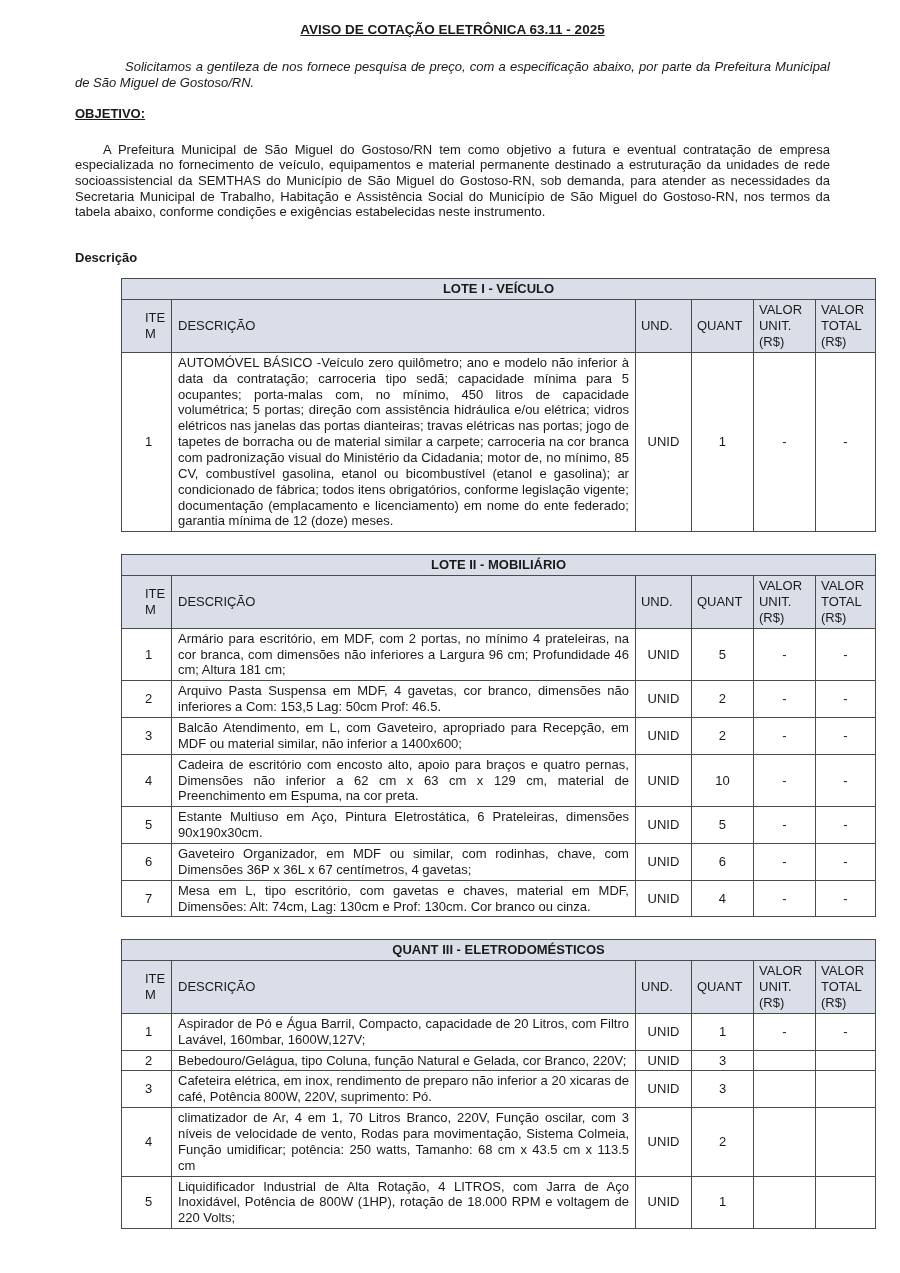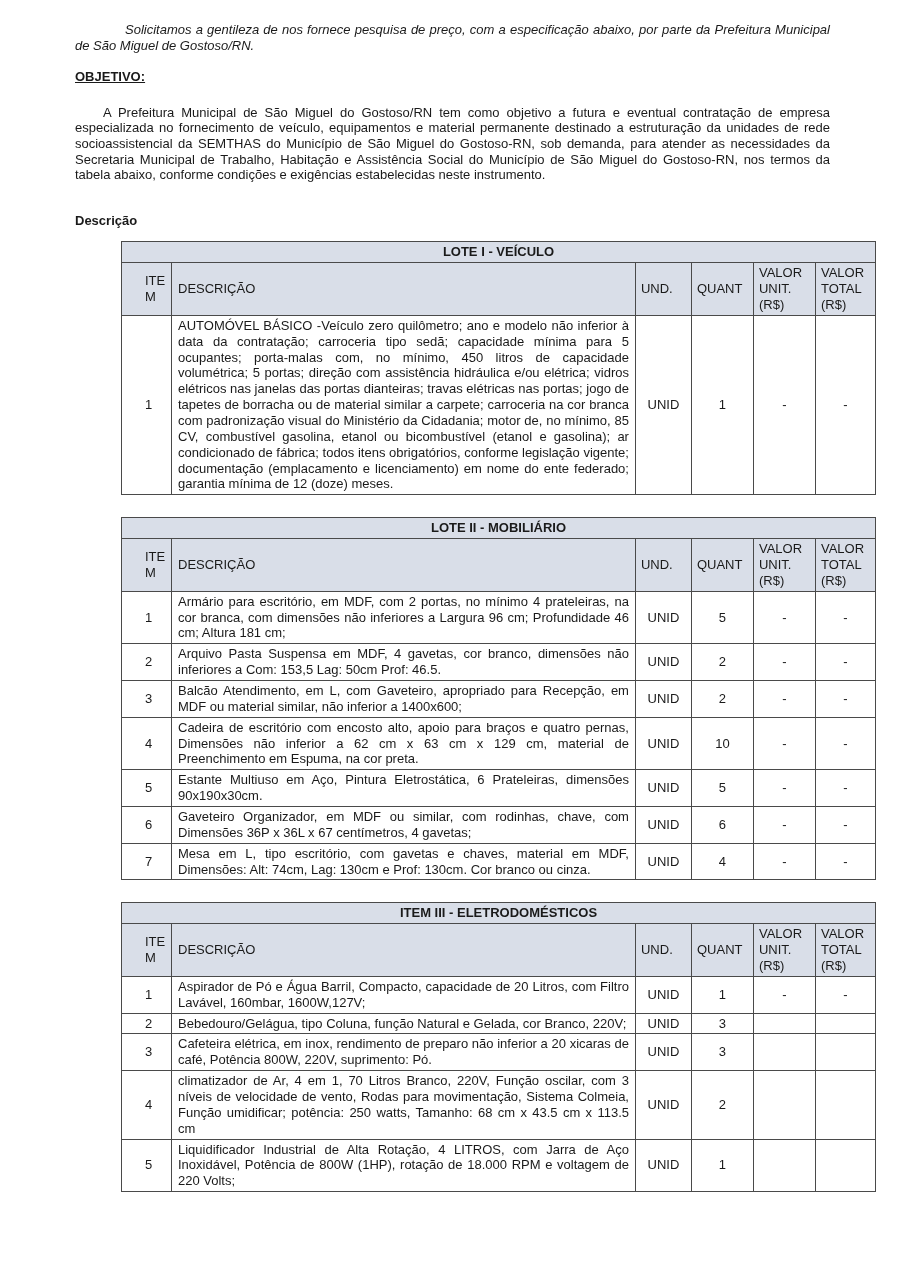--- a/index.html
+++ b/index.html
@@ -76,20 +76,21 @@
   .lote-table td.c1 { text-align:justify; padding:2px 6px; }
   .lote-table td.c2, .lote-table td.c3,
   .lote-table td.c4, .lote-table td.c5 { text-align:center; }
   .lote-table .th.c0, .lote-table .th.c1 { text-align:left; }
   .lote-table .th.c4, .lote-table .th.c5 { text-align:left; }
 </style>
 </head>
 <body>
 
 <div class="page">
+  <div class="title">AVISO DE COTAÇÃO ELETRÔNICA 63.11 - 2025</div>
 
   <p class="intro">Solicitamos a gentileza de nos fornece pesquisa de preço, com a especificação abaixo, por parte da Prefeitura Municipal de São Miguel de Gostoso/RN.</p>
 
   <p class="objetivo-line"><span class="objetivo-label">OBJETIVO:</span></p>
 
   <p class="body-par">A Prefeitura Municipal de São Miguel do Gostoso/RN tem como objetivo a futura e eventual contratação de empresa especializada no fornecimento de veículo, equipamentos e material permanente destinado a estruturação da unidades de rede socioassistencial da SEMTHAS do Município de São Miguel do Gostoso-RN, sob demanda, para atender as necessidades da Secretaria Municipal de Trabalho, Habitação e Assistência Social do Município de São Miguel do Gostoso-RN, nos termos da tabela abaixo, conforme condições e exigências estabelecidas neste instrumento.</p>
 
 
   <p class="descricao-label">Descrição</p>
 
@@ -208,21 +209,21 @@
         <colgroup>
           <col style="width: 50px;">
           <col>
           <col style="width: 56px;">
           <col style="width: 62px;">
           <col style="width: 62px;">
           <col style="width: 60px;">
         </colgroup>
         <tbody>
           <tr>
-            <td colspan="6" class="table-title">ITEM III - ELETRODOMÉSTICOS</td>
+            <td colspan="6" class="table-title">QUANT III - ELETRODOMÉSTICOS</td>
           </tr>
           <tr>
             <td class="th c0">ITEM</td>
             <td class="th c1">DESCRIÇÃO</td>
             <td class="th c2">UND.</td>
             <td class="th c3">QUANT</td>
             <td class="th c4">VALOR UNIT. (R$)</td>
             <td class="th c5">VALOR TOTAL (R$)</td>
           </tr>
           <tr>

